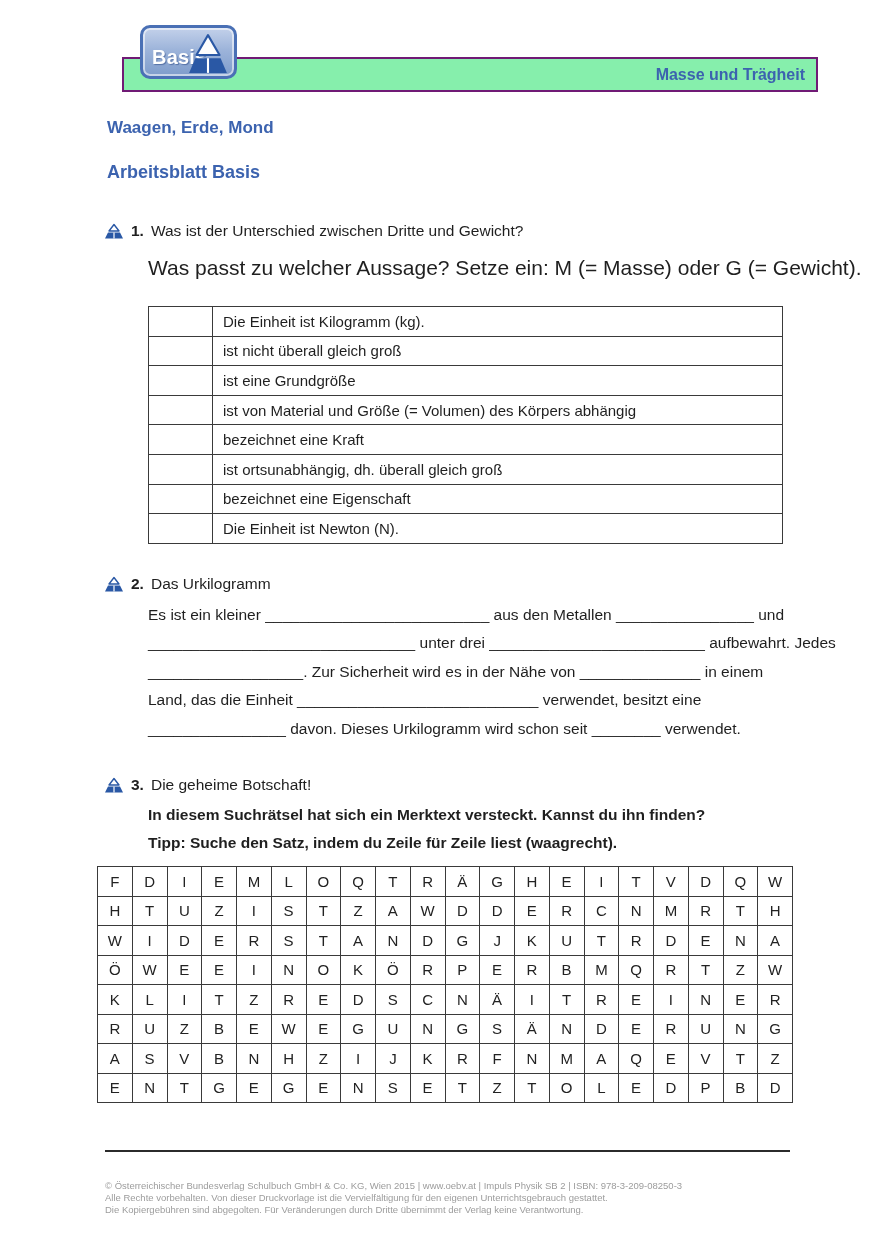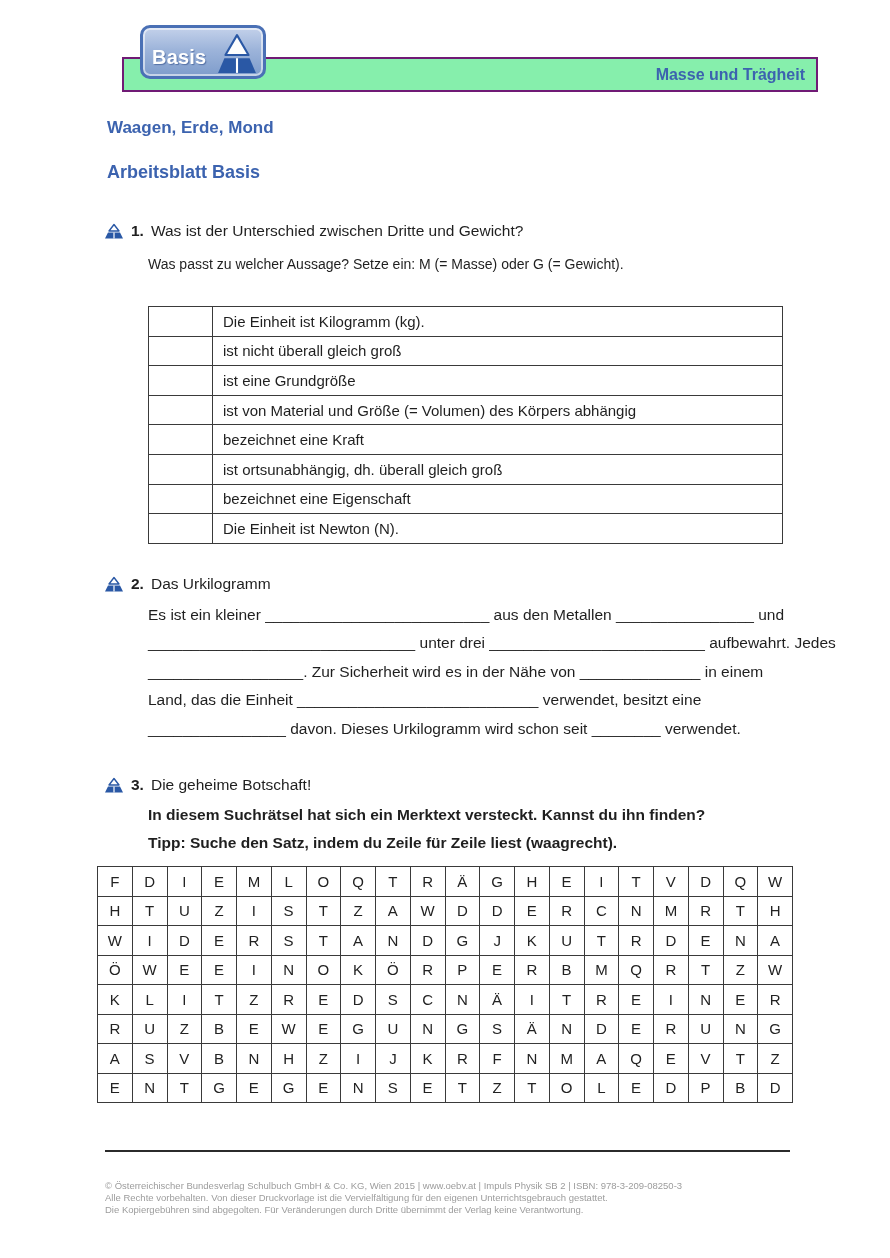--- a/index.html
+++ b/index.html
@@ -6,38 +6,38 @@
   html,body { background:#fff; }
   .page {
     position:relative; width:890px; height:1258px; background:#ffffff;
     font-family:"Liberation Sans", sans-serif; color:#1f1f1f; overflow:hidden;
   }
 
   
   .header-box { position:absolute; left:97px; top:57px; width:696px; height:35px; border:2px solid #701a75; background:#86efac;margin-left:25px; }
   .topic { position:absolute; right:11px; top:50%; transform:translateY(-50%); font-weight:bold; font-size:16px; color:#3c63af; white-space:nowrap; }
   .logo {
-    position:absolute; left:140px; top:25px; width:126px; height:54px;
+    position:absolute; left:140px; top:25px; width:97px; height:54px;
     border:3px solid #4a70b5; border-radius:10px;
     background:linear-gradient(180deg,#c3d1ea 0%, #9db4da 45%, #7e9ccb 100%);
     box-shadow: inset 0 0 0 2px rgba(255,255,255,0.55);
     z-index:3;
   }
   .logo-text { position:absolute; left:9px; bottom:7px; color:#ffffff; font-weight:bold; font-size:20px; letter-spacing:0.2px; text-shadow:1px 1px 1px rgba(40,70,130,0.55); }
   .logo-pyramid { position:absolute; right:5px; top:3px; width:42px; height:46px; }
 
   
   .title { position:absolute; left:107px; top:118px; font-size:17px; font-weight:bold; color:#3c63af;text-align:center; }
   .subtitle { position:absolute; left:107px; top:162px; font-size:18px; font-weight:bold; color:#3c63af; }
 
   
   .task { position:absolute; left:104px; display:flex; align-items:center; gap:7px; font-size:15.5px; }
   .task-icon { width:20px; height:17px; flex:0 0 auto; }
   .task-num { font-weight:bold; }
-  .indent-line { position:absolute; left:148px; font-size:14px; white-space:nowrap;text-align:center; }
+  .indent-line { position:absolute; left:148px; font-size:21px; white-space:nowrap;text-align:center; }
 
   
   #statements-table { position:absolute; left:148px; top:306px; width:635px; border-collapse:collapse; table-layout:fixed; }
   #statements-table td { border:1px solid #3a3a3a; height:29.6px; font-size:15px; vertical-align:middle;margin-top:32px; }
   #statements-table .answer-cell { width:64px; }
   #statements-table .statement-cell { padding-left:10px; }
 
   
   .lines-block { position:absolute; left:148px; width:650px; }
   #task2-lines { top:601px; }

